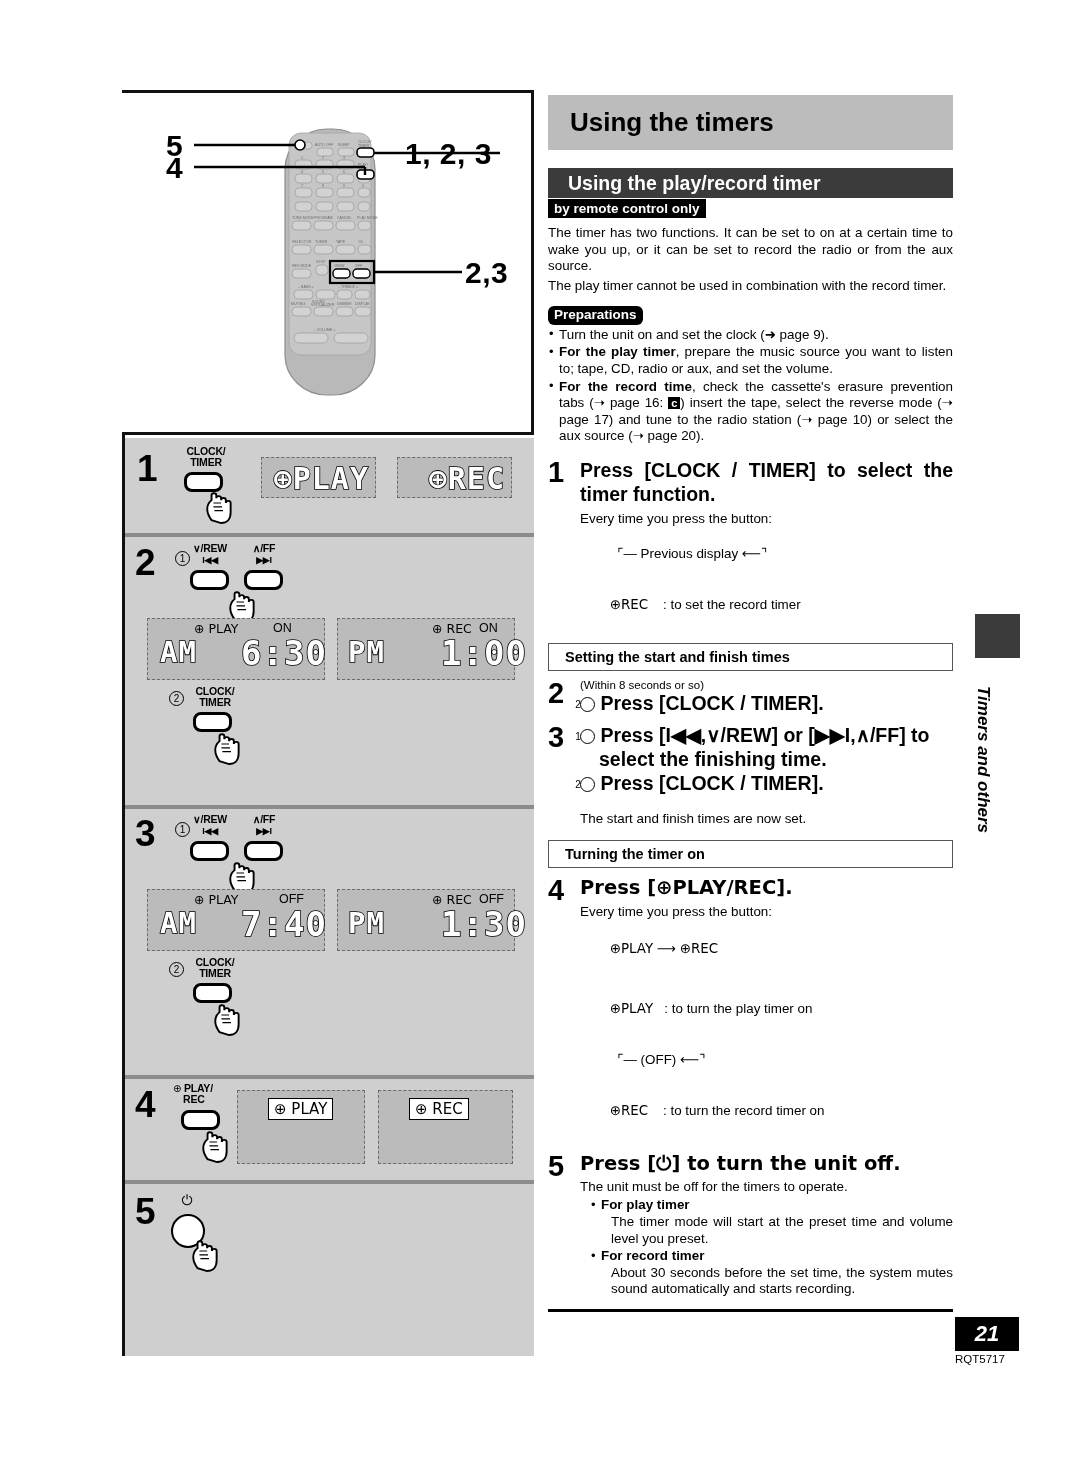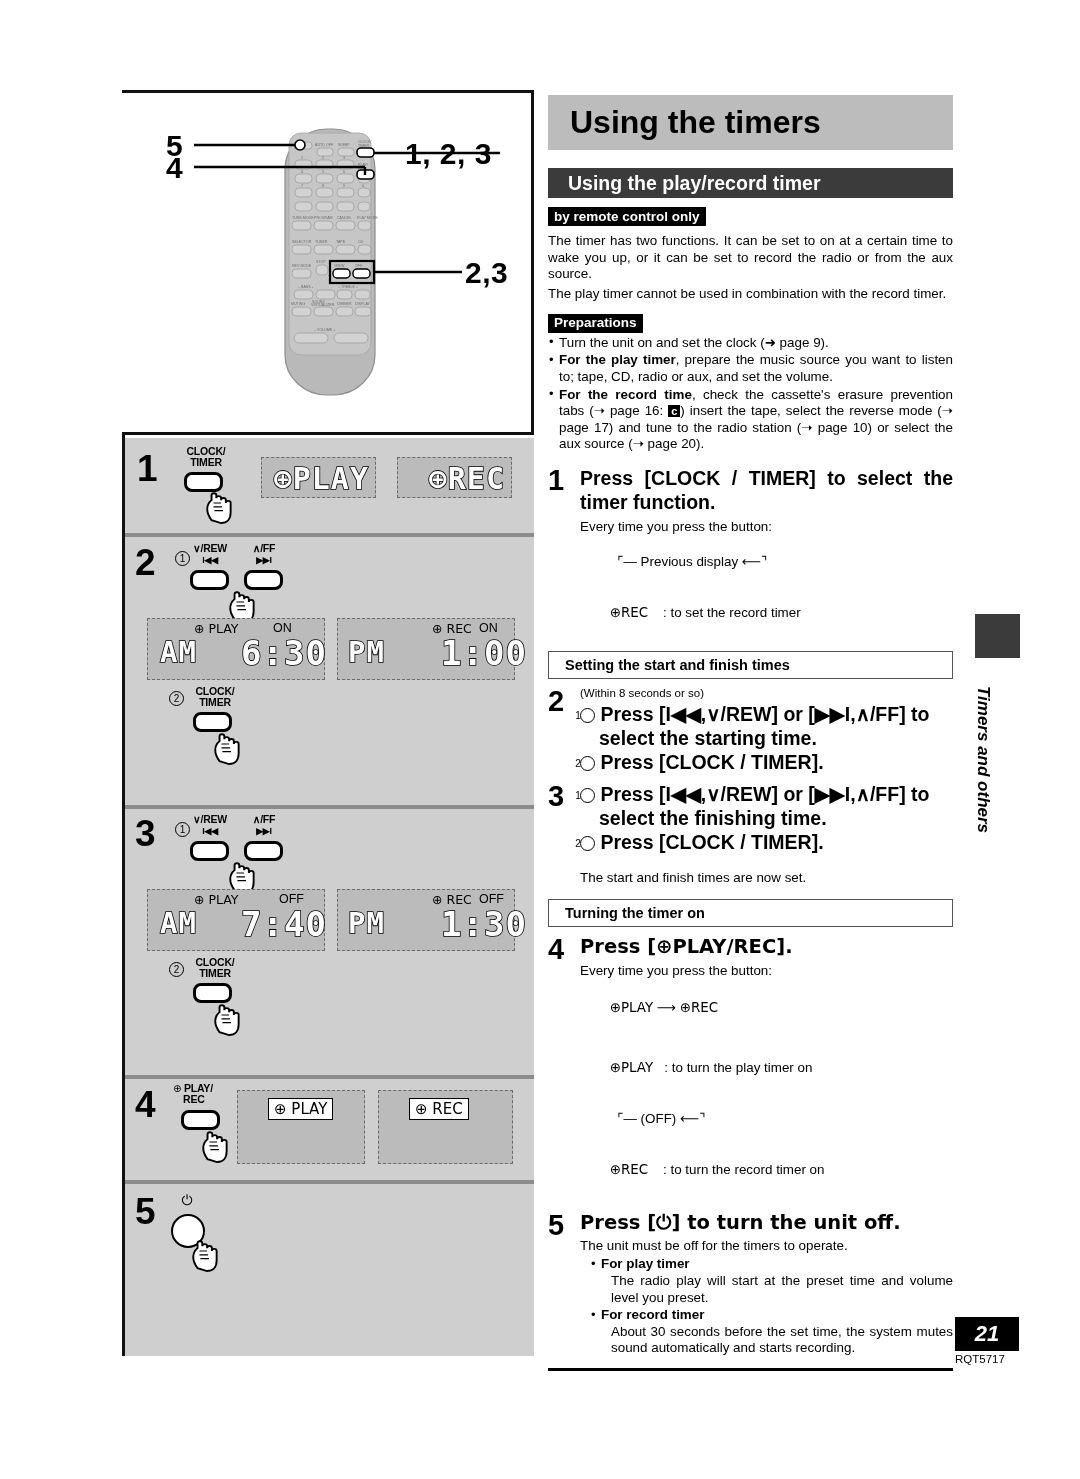--- a/index.html
+++ b/index.html
@@ -90,29 +90,29 @@
   }
 
   
   #right-col {
     position:absolute; left:548px; top:95px; width:405px;
   }
   #title-band {
     height:55px; background:#bcbcbc; display:flex; align-items:center;
     padding-left:22px;
   }
-  #title-band h1 { margin:0; font-size:32px; font-weight:bold; }
+  #title-band h1 { margin:0; font-size:26px; font-weight:bold; }
   #sub-band {
     margin-top:18px; height:30px; background:#3b3b3b; color:#fff;
     display:flex; align-items:center; padding-left:20px;
   }
   #sub-band h2 { margin:0; font-size:19.5px; font-weight:bold; }
   .inv-tag {
     display:inline-block; background:#000; color:#fff; font-weight:bold;
-    font-size:13.5px; padding:1.5px 6px 2.5px 6px; margin-top:9px;
+    font-size:13.5px; padding:1.5px 6px 2.5px 6px; margin-top:1px;
   }
   p.body {
     margin:7px 0 0 0; font-size:13.4px; line-height:16.6px;
     text-align:justify;
   }
   p.body.nj { text-align:left; }
   ul.bul { margin:2px 0 0 0; padding:0; list-style:none; }
   ul.bul li {
     font-size:13.4px; line-height:16.6px; text-align:justify;
     padding-left:11px; position:relative; margin-top:1px;
@@ -419,21 +419,21 @@
   <div id="sub-band">
     <h2>Using the play/record timer</h2>
   </div>
 
   <span class="inv-tag">by remote control only</span>
 
   <p class="body">The timer has two functions. It can be set to on at a certain time to wake you up, or it can be set to record the radio or from the aux source.</p>
   <p class="body nj" style="margin-top:3px;">The play timer cannot be used in combination with the record timer.</p>
 
   <div style="margin-top:11px;">
-    <span class="inv-tag" style="margin-top:0;">Preparations</span>
+    <span class="inv-tag" style="margin-top:0;border-radius:6px;">Preparations</span>
   </div>
   <ul class="bul">
     <li>Turn the unit on and set the clock (➜ page 9).</li>
     <li><b>For the play timer</b><span>, prepare the music source you want to listen to; tape, CD, radio or aux, and set the volume.</span></li>
     <li><b>For the record time</b><span>, check the cassette's erasure prevention tabs (➝ page 16: <b style="background:#000;color:#fff;padding:0 3px;font-size:11px;">c</b>) insert the tape, select the reverse mode (➝ page 17) and tune to the radio station (➝ page 10) or select the aux source (➝ page 20).</span></li>
   </ul>
 
   
   <div class="stepline" style="margin-top:13px;">
     <div class="n">1</div>
@@ -449,21 +449,20 @@
     </div>
   </div>
 
   <div class="boxhdr">Setting the start and finish times</div>
 
   
   <div class="stepline" style="margin-top:8px;">
     <div class="n">2</div>
     <div class="t">
       <p class="small-note">(Within 8 seconds or so)</p>
-      <h3 class="nj" style="margin-top:3px;padding-left:19px;text-indent:-19px;"><span class="circ-num" style="font-size:10px;">1</span> <span>Press [I◀◀,∨/REW] or  [▶▶I,∧/FF] to select the starting time.</span></h3>
       <h3 class="nj" style="padding-left:19px;text-indent:-19px;"><span class="circ-num" style="font-size:10px;">2</span> <span>Press [CLOCK / TIMER].</span></h3>
     </div>
   </div>
 
   
   <div class="stepline" style="margin-top:8px;">
     <div class="n">3</div>
     <div class="t">
       <h3 class="nj" style="padding-left:19px;text-indent:-19px;"><span class="circ-num" style="font-size:10px;">1</span> <span>Press [I◀◀,∨/REW] or  [▶▶I,∧/FF] to select the finishing time.</span></h3>
       <h3 class="nj" style="padding-left:19px;text-indent:-19px;"><span class="circ-num" style="font-size:10px;">2</span> <span>Press [CLOCK / TIMER].</span></h3>
@@ -496,21 +495,21 @@
 
   
   <div class="stepline" style="margin-top:16px;">
     <div class="n">5</div>
     <div class="t">
       <h3 class="nj clk">Press [⏻] to turn the unit off.</h3>
       <p class="body nj" style="margin-top:3px;">The unit must be off for the timers to operate.</p>
       <ul class="bul" style="margin-top:2px;margin-left:10px;">
         <li style="text-align:left;">
           <b>For play timer</b>
-          <div style="padding-left:10px;text-align:justify;">The radio play will start at the preset time and volume level you preset.</div>
+          <div style="padding-left:10px;text-align:justify;">The timer mode will start at the preset time and volume level you preset.</div>
         </li>
         <li style="text-align:left;">
           <b>For record timer</b>
           <div style="padding-left:10px;text-align:justify;">About 30 seconds before the set time, the system mutes sound automatically and starts recording.</div>
         </li>
       </ul>
     </div>
   </div>
 
   <hr class="hr-thick">

